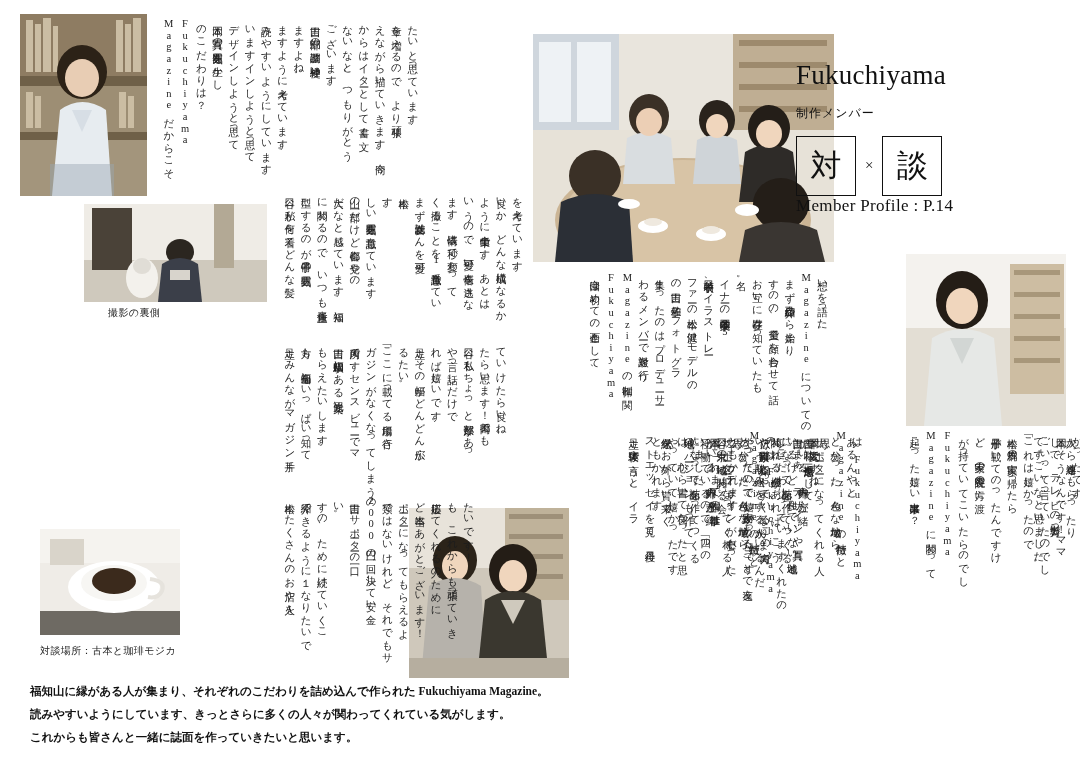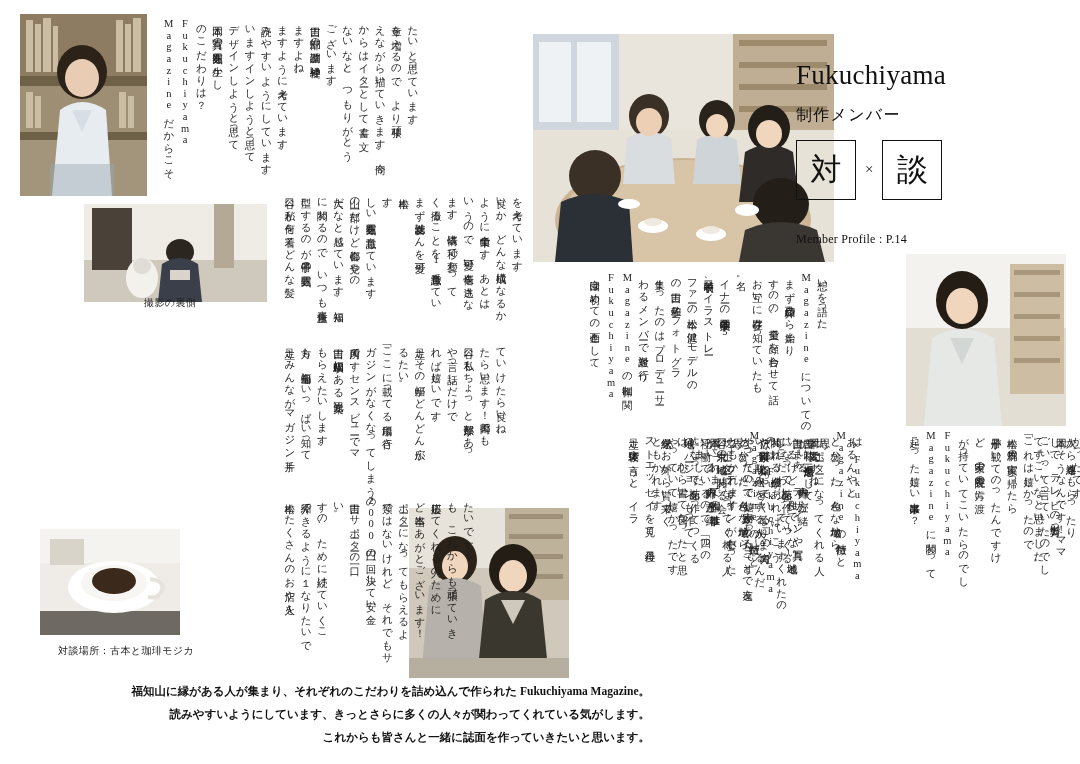--- a/index.html
+++ b/index.html
@@ -52,60 +52,60 @@
   .title-block { position: absolute; right: 34px; top: 58px; width: 250px; text-align: left; }
   .mag-title {
     font-family: "Liberation Serif", serif;
     font-size: 27px;
     line-height: 1.28;
     letter-spacing: 0.01em;
     color: #111;
   }
   .mag-sub {
     font-family: "Liberation Serif", serif;
-    font-size: 16px;
+    font-size: 12px;
     margin-top: 12px;
     letter-spacing: 0.08em;
     color: #111;
   }
   .taidan-row {
     margin-top: 14px;
     display: flex;
     align-items: center;
     gap: 9px;
   }
   .kanji-box {
     width: 58px; height: 58px;
     border: 1.4px solid #111;
     display: flex; align-items: center; justify-content: center;
     font-family: "Liberation Serif", serif;
     font-size: 31px;
     color: #111;
   }
   .x-mark { font-size: 15px; color: #111; font-family: "Liberation Serif", serif; }
   .member-profile {
-    margin-top: 32px;
-    font-family: "Liberation Serif", serif;
-    font-size: 12px;
+    margin-top: 0;
+    font-family: "Liberation Serif", serif;
+    font-size: 17px;
     letter-spacing: 0.02em;
     color: #111;
   }
   
   .bottom-note {
     position: absolute;
     left: 30px;
     top: 680px;
     width: 620px;
     font-family: "Liberation Serif", serif;
     font-size: 11.5px;
     line-height: 2.0;
     color: #111;
     font-weight: bold;
   }
-  .bottom-note div { white-space: nowrap; text-align: right; }
+  .bottom-note div { white-space: nowrap; }
 </style>
 </head>
 <body>
 
 <div class="page">
 
   <div class="photo" style="left:20px; top:14px; width:127px; height:182px;">
     <svg width="127" height="182" viewBox="0 0 127 182" preserveAspectRatio="none">
       <rect width="127" height="182" fill="#b9aa93"></rect>
       <rect x="0" y="0" width="127" height="62" fill="#8e7c62"></rect>
@@ -141,21 +141,21 @@
       <rect x="0" y="56" width="183" height="42" fill="#cfc9bd"></rect>
       <rect x="8" y="4" width="40" height="62" fill="#4a4238"></rect>
       <rect x="130" y="0" width="20" height="64" fill="#b3a995"></rect>
       <ellipse cx="96" cy="48" rx="14" ry="13" fill="#2b2620"></ellipse>
       <path d="M78 60 Q96 48 114 60 L118 98 L74 98 Z" fill="#3b3f49"></path>
       <rect x="86" y="66" width="20" height="10" fill="#d8d4cc"></rect>
       <ellipse cx="58" cy="74" rx="16" ry="20" fill="#f3f1ec"></ellipse>
       <ellipse cx="58" cy="62" rx="9" ry="8" fill="#e0ddd6"></ellipse>
     </svg>
   </div>
-  <div class="cap" style="left:108px; top:296px;margin-left:36px;">撮影の裏側</div>
+  <div class="cap" style="left:108px; top:306px;">撮影の裏側</div>
 
   <div class="photo" style="left:533px; top:34px; width:301px; height:228px;">
     <svg width="301" height="228" viewBox="0 0 301 228" preserveAspectRatio="none">
       <rect width="301" height="228" fill="#ded9d0"></rect>
       <rect x="0" y="0" width="301" height="96" fill="#e9e5dd"></rect>
       <rect x="0" y="0" width="86" height="96" fill="#cfd6dd"></rect>
       <rect x="6" y="8" width="32" height="80" fill="#eef2f5"></rect>
       <rect x="44" y="8" width="34" height="80" fill="#eef2f5"></rect>
       <rect x="200" y="0" width="101" height="96" fill="#bfae93"></rect>
       <g fill="#9d8a6d">
@@ -228,21 +228,21 @@
       <rect width="140" height="106" fill="#efece7"></rect>
       <rect x="0" y="0" width="140" height="34" fill="#f5f3ef"></rect>
       <rect x="0" y="82" width="140" height="24" fill="#6e6a63"></rect>
       <ellipse cx="74" cy="58" rx="46" ry="26" fill="#ffffff"></ellipse>
       <ellipse cx="74" cy="54" rx="33" ry="18" fill="#f7f6f3"></ellipse>
       <ellipse cx="74" cy="52" rx="22" ry="13" fill="#3b2a1c"></ellipse>
       <path d="M110 50 q16 2 12 12 q-4 8 -14 6" fill="none" stroke="#e6e3dd" stroke-width="4"></path>
       <rect x="10" y="10" width="34" height="26" fill="#d9d4ca"></rect>
     </svg>
   </div>
-  <div class="cap" style="left:40px; top:644px;margin-left:18px;">対談場所：古本と珈琲モジカ</div>
+  <div class="cap" style="left:40px; top:644px;">対談場所：古本と珈琲モジカ</div>
 
   <div class="photo" style="left:409px; top:508px; width:160px; height:170px;">
     <svg width="160" height="170" viewBox="0 0 160 170" preserveAspectRatio="none">
       <rect width="160" height="170" fill="#dcd6cb"></rect>
       <rect x="0" y="0" width="160" height="60" fill="#e8e3da"></rect>
       <rect x="0" y="60" width="160" height="110" fill="#cfc8bb"></rect>
       <rect x="96" y="0" width="64" height="92" fill="#bfb29a"></rect>
       <g fill="#9e9079">
         <rect x="100" y="6" width="54" height="5"></rect>
         <rect x="100" y="26" width="54" height="5"></rect>

